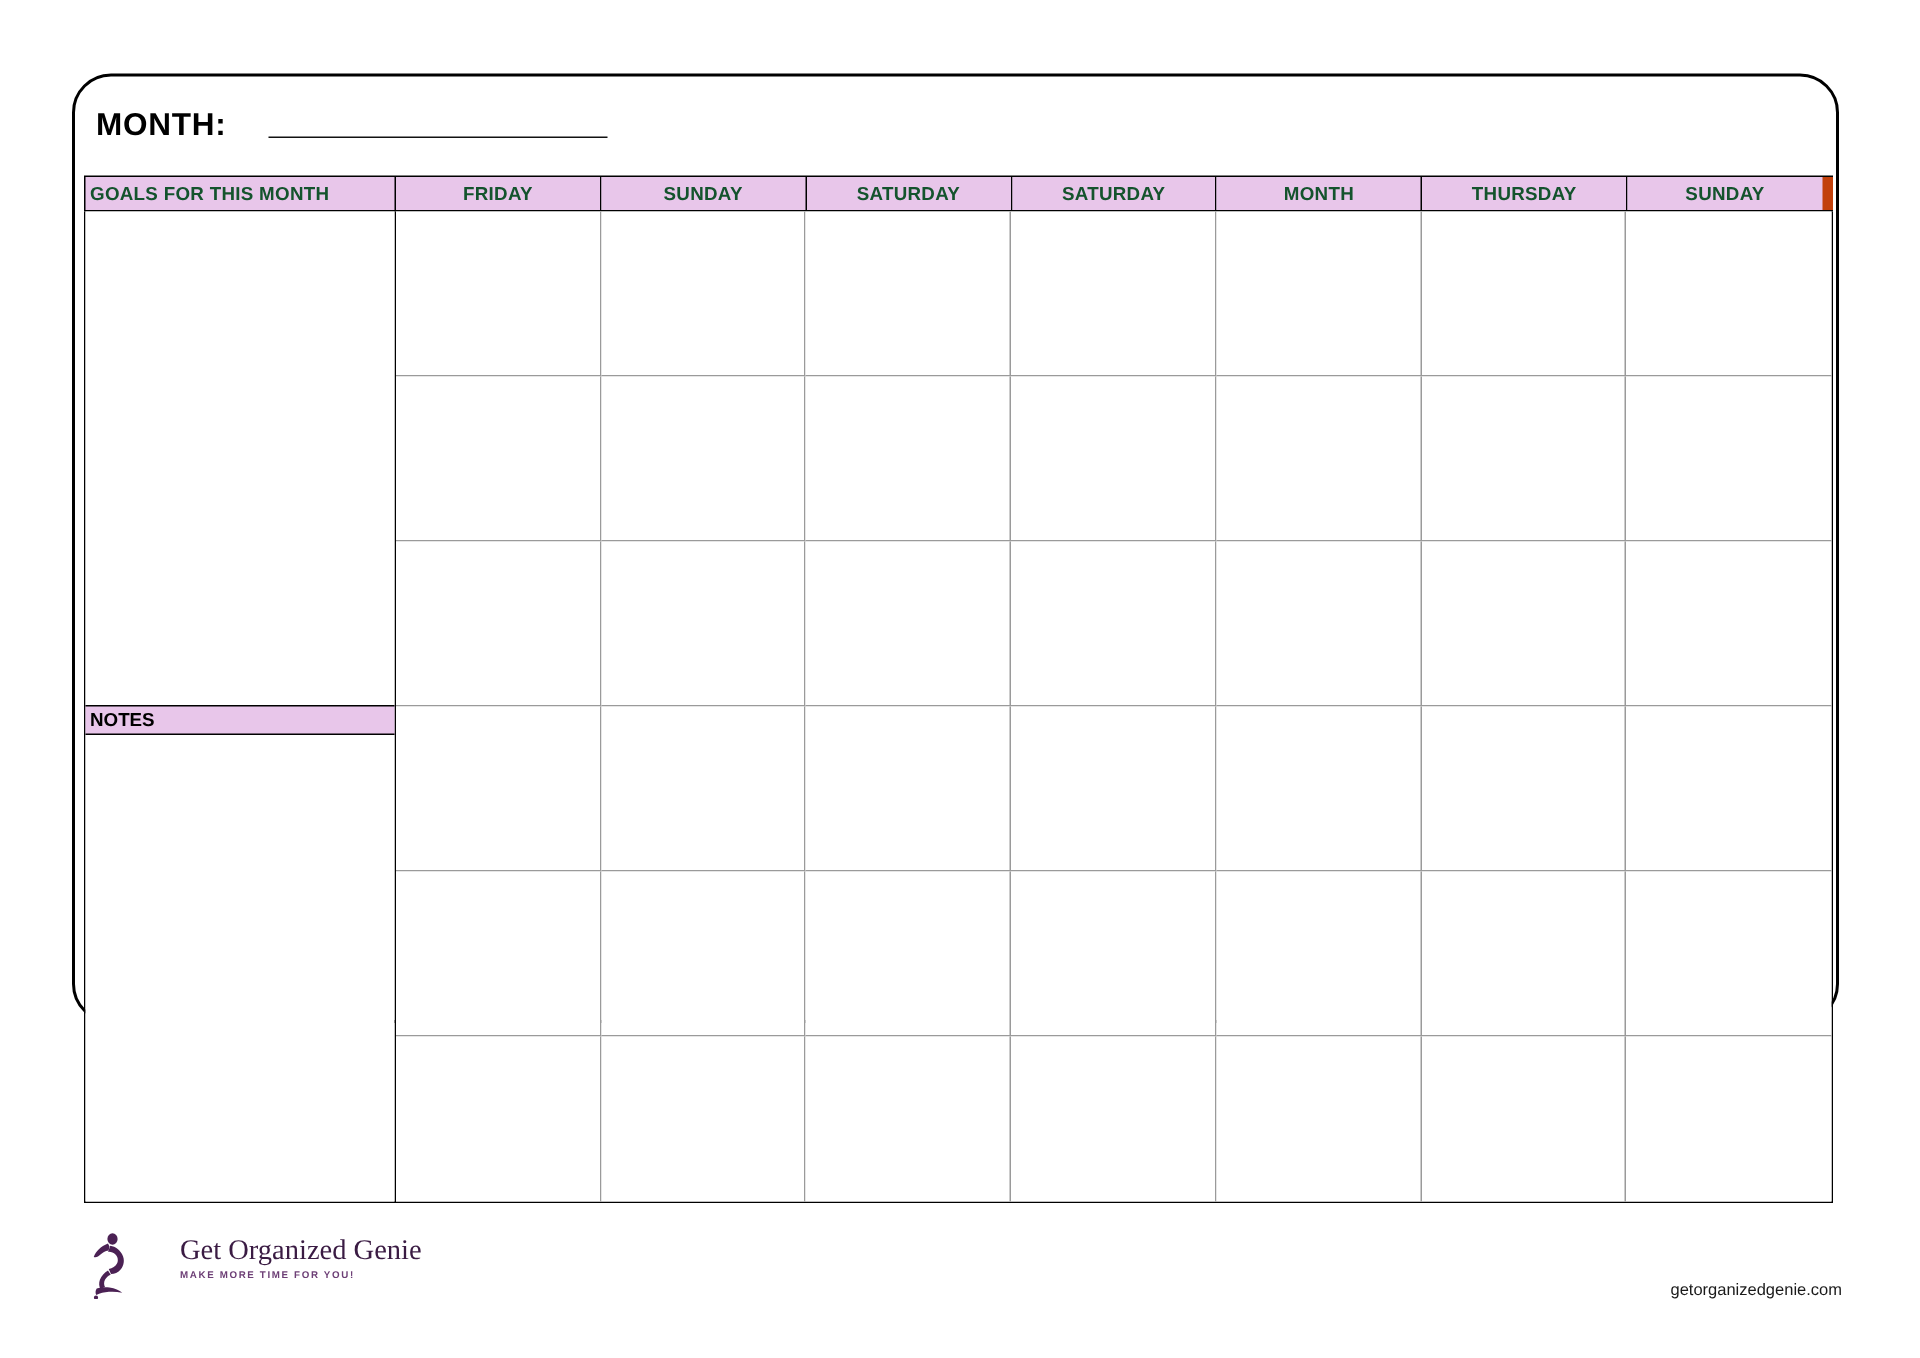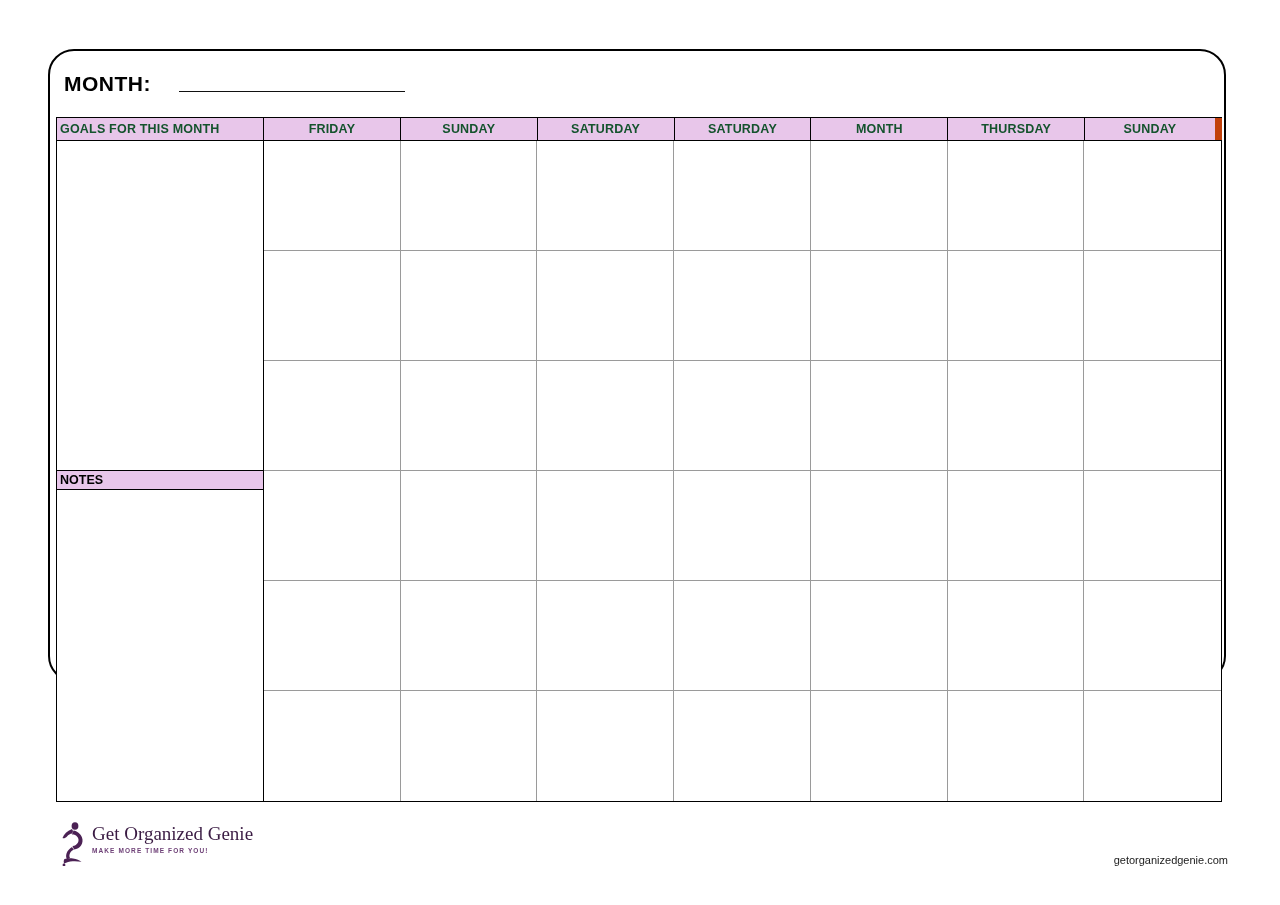--- a/index.html
+++ b/index.html
@@ -181,20 +181,21 @@
     width: 30px;
     height: 46px;
     margin-right: 4px;
     flex: none;
   }
   #brand-text {
     display: flex;
     flex-direction: column;
     justify-content: center;
     padding-top: 4px;
+    margin-left: 28px;
   }
   #brand-name {
     font-family: "Liberation Serif", serif;
     font-size: 19px;
     color: #3a1b43;
     line-height: 1.05;
   }
   #brand-tag {
     font-size: 6.5px;
     font-weight: bold;

